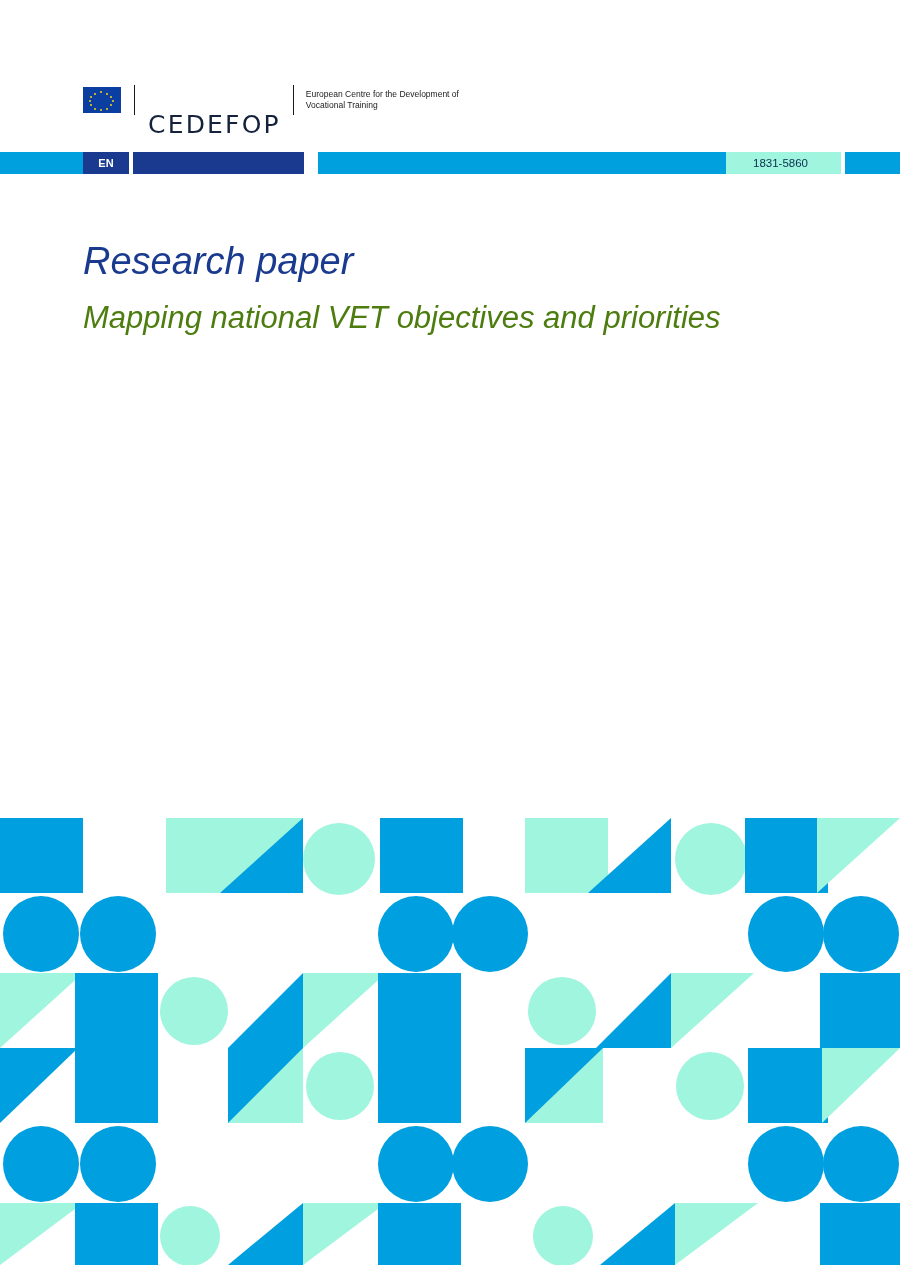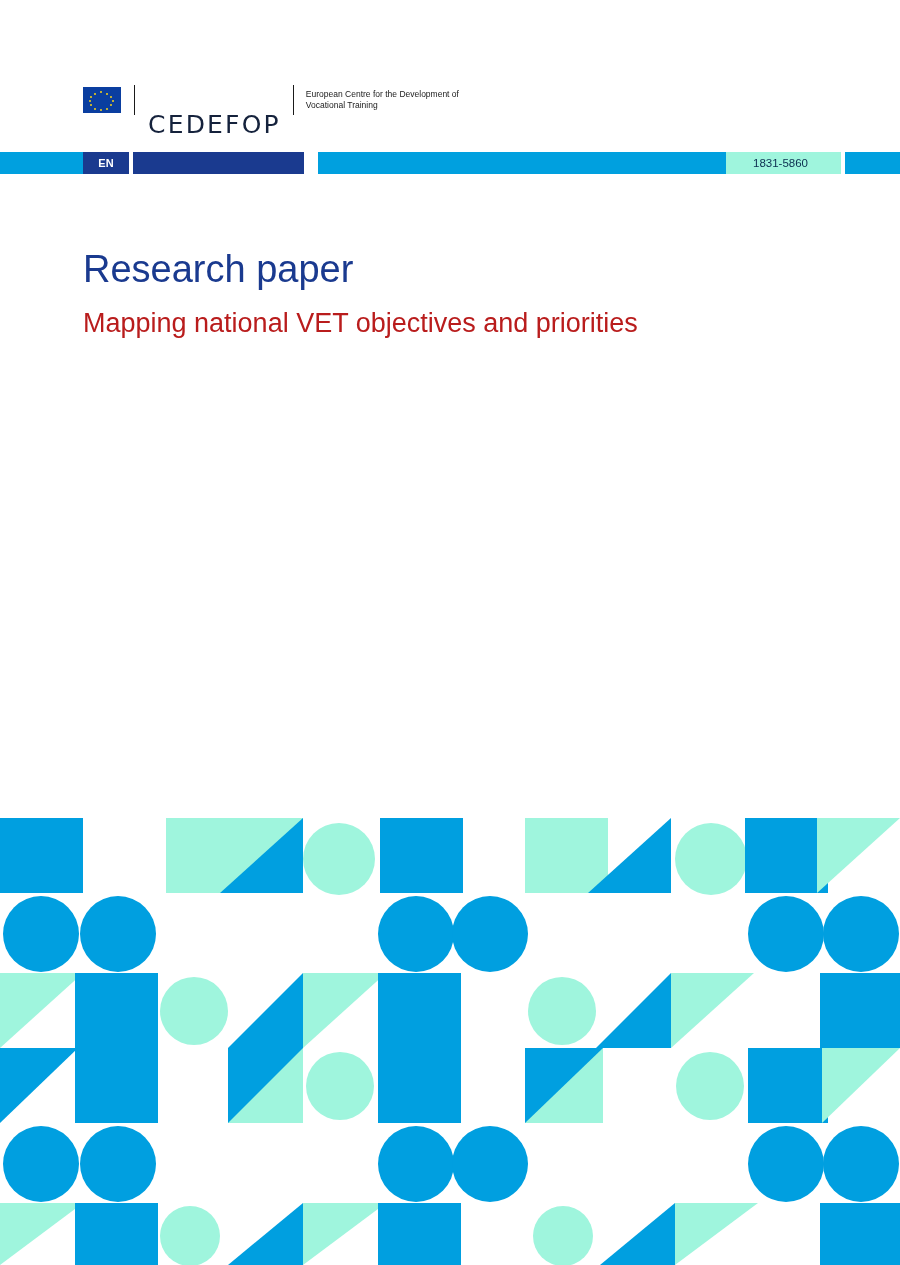--- a/index.html
+++ b/index.html
@@ -101,41 +101,42 @@
     align-items: center;
     justify-content: center;
     color: #0b2e4f;
     font-size: 11.5px;
   }
 
   
   .title-block {
     position: absolute;
     left: 83px;
-    top: 248px;
+    top: 240px;
     width: 740px;
+    font-style: italic;
   }
   .research-paper {
     font-size: 38px;
     color: #1a3a8f;
     line-height: 1.15;
     margin: 0 0 14px 0;
     font-weight: 400;
   }
   .main-title {
     font-size: 50px;
     color: #00a0df;
     line-height: 1.32;
     margin: 0 0 10px 0;
     font-weight: 400;
     white-space: pre-line;
   }
   .subtitle {
-    font-size: 27px;
-    color: #b91c1c;
+    font-size: 31px;
+    color: #4d7c0f;
     line-height: 1.3;
     margin: 12px 0 0 0;
     font-weight: 400;
   }
 
   
   .pattern {
     position: absolute;
     left: 0;
     bottom: 0;

